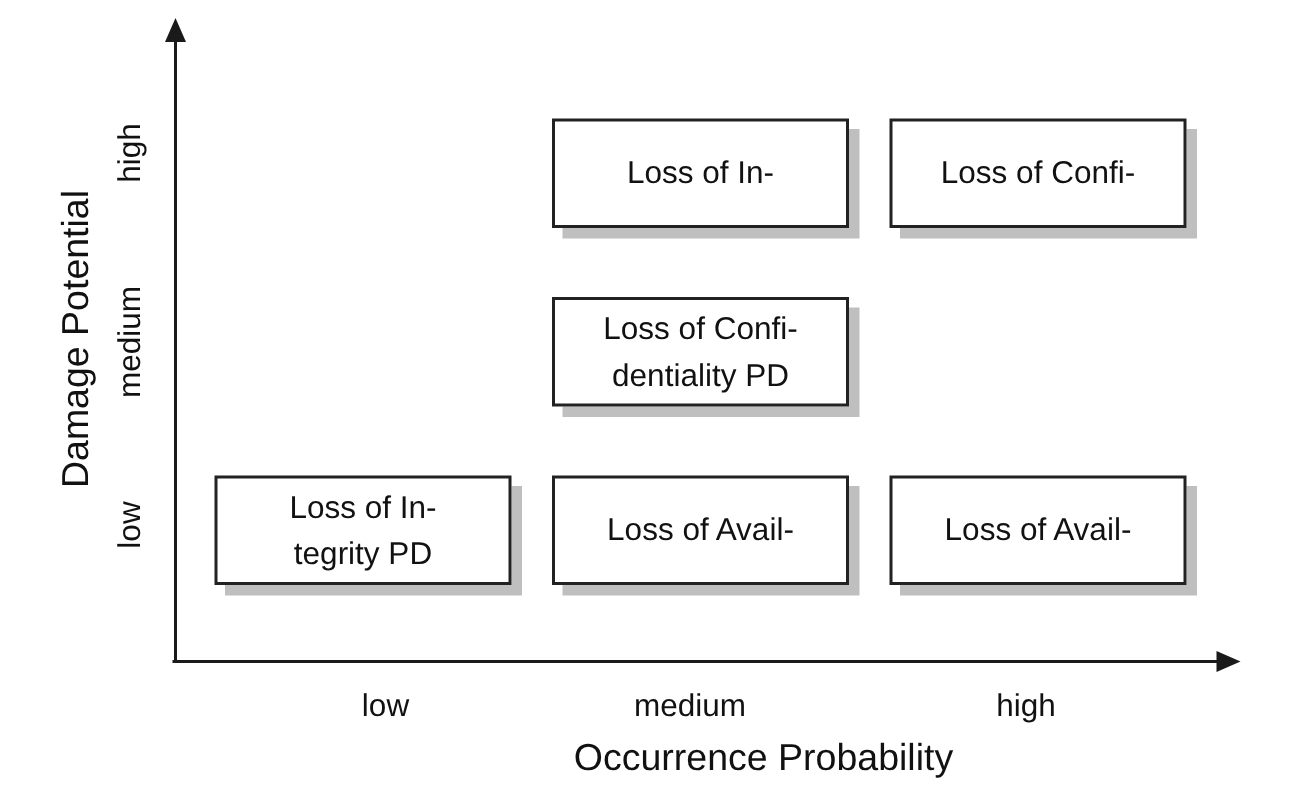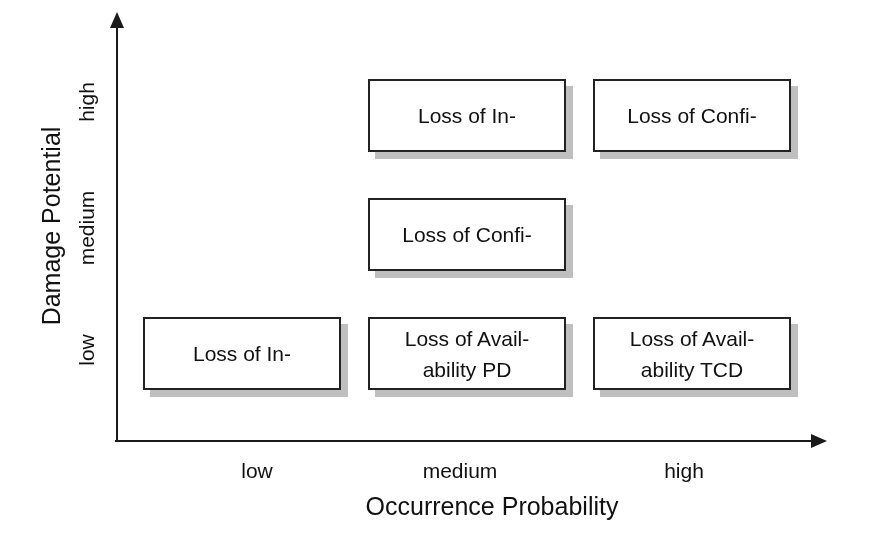--- a/index.html
+++ b/index.html
@@ -84,37 +84,37 @@
 
   <div class="tick rot" style="left:87px; top:102px;">high</div>
   <div class="tick rot" style="left:87px; top:228px;">medium</div>
   <div class="tick rot" style="left:87px; top:350px;">low</div>
 
   <div class="tick" style="left:257px; top:471px;">low</div>
   <div class="tick" style="left:460px; top:471px;">medium</div>
   <div class="tick" style="left:684px; top:471px;">high</div>
 
   <div class="axis-title rot" style="left:51px; top:226px;">Damage Potential</div>
-  <div class="axis-title" style="left:492px; top:506px;">Occurrence Probability</div>
+  <div class="axis-title" style="left:509px; top:506px;">Occurrence Probability</div>
 
   <div id="boxes">
       <div class="matrix-box" style="left: 368px; top: 79px;">
         <span>Loss of In-</span>
       </div>
       <div class="matrix-box" style="left: 593px; top: 79px;">
         <span>Loss of Confi-</span>
       </div>
       <div class="matrix-box" style="left: 368px; top: 198px;">
         <span>Loss of Confi-</span>
+        <span>dentiality PD</span>
       </div>
       <div class="matrix-box" style="left: 143px; top: 317px;">
         <span>Loss of In-</span>
+        <span>tegrity PD</span>
       </div>
       <div class="matrix-box" style="left: 368px; top: 317px;">
         <span>Loss of Avail-</span>
-        <span>ability PD</span>
       </div>
       <div class="matrix-box" style="left: 593px; top: 317px;">
         <span>Loss of Avail-</span>
-        <span>ability TCD</span>
       </div>
     </div>
 </div>
 
 </body></html>

